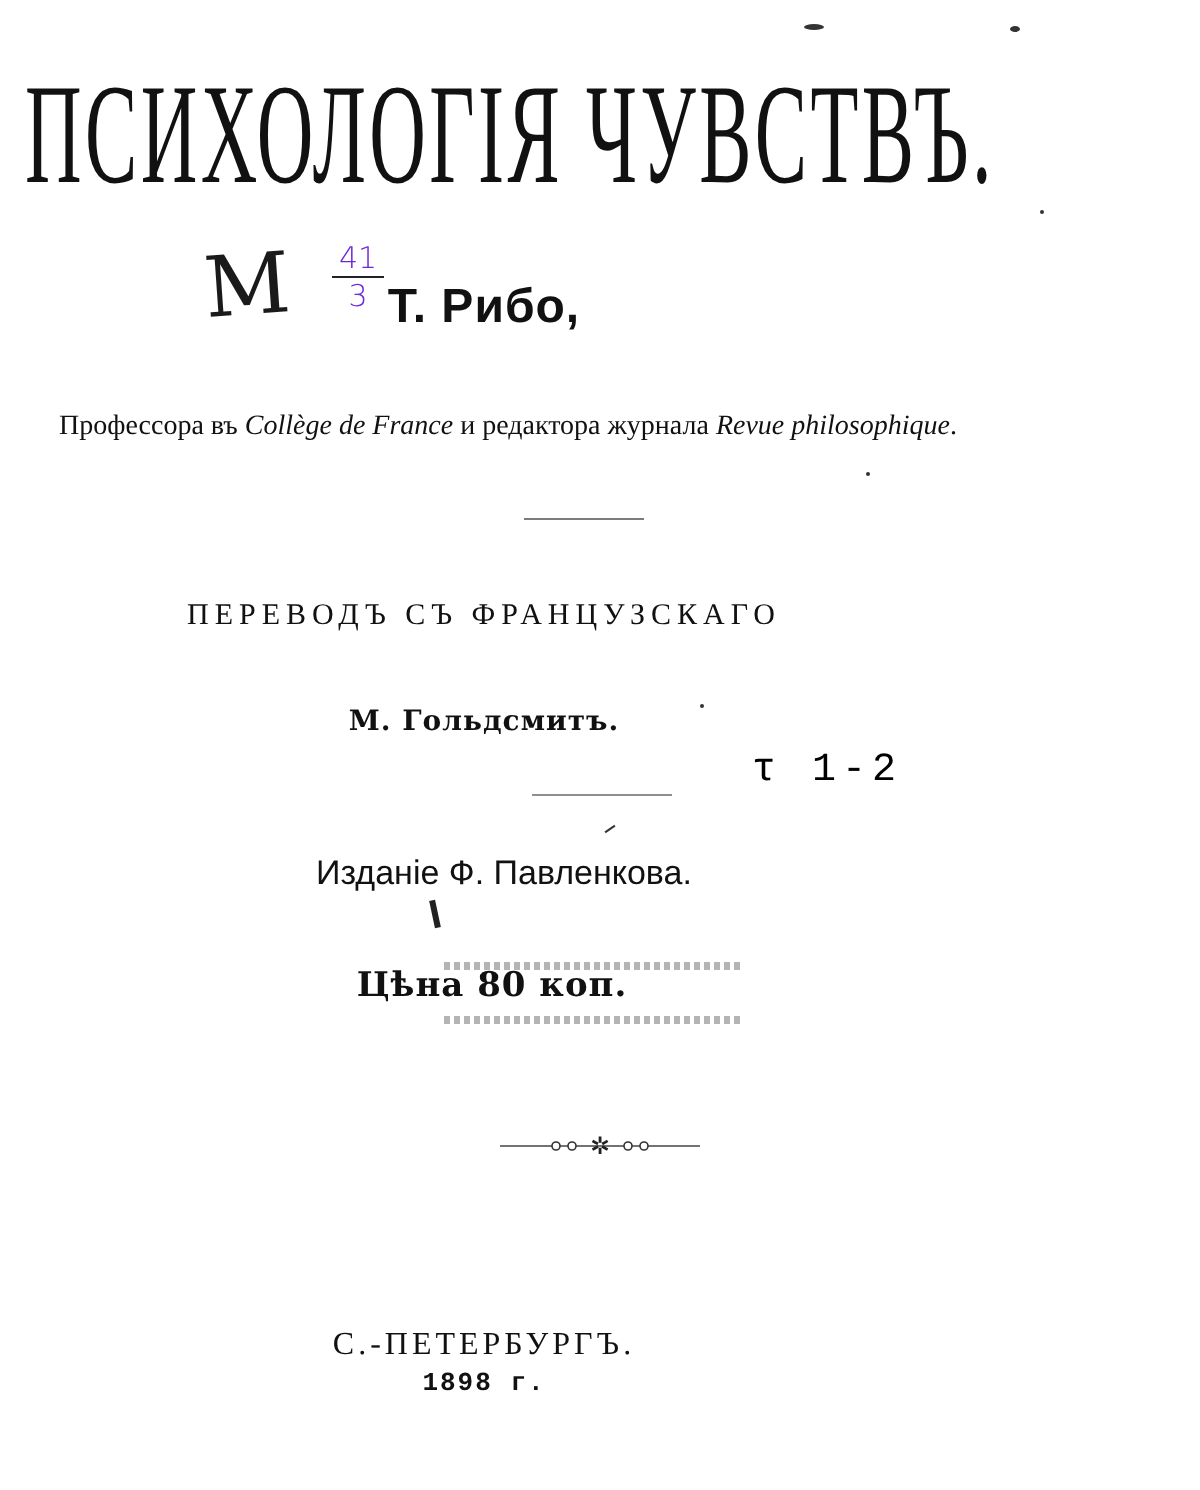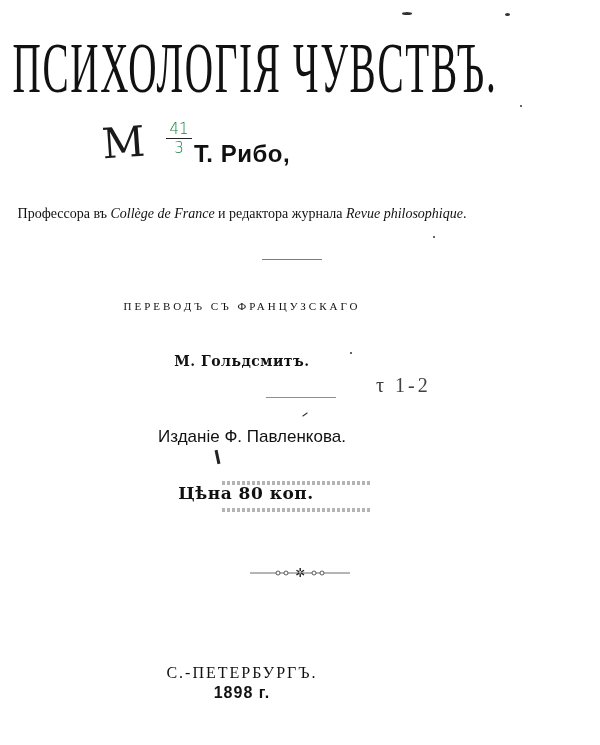--- a/index.html
+++ b/index.html
@@ -15,45 +15,45 @@
     position: absolute; left: 50%; top: 0;
     font-family: "Liberation Serif", serif;
     font-size: 70px; line-height: 72px; white-space: nowrap;
     transform: translateX(-50%) scaleX(0.56) scaleY(1.02);
     transform-origin: center top; letter-spacing: 3px;
   }
   #author {
     top: 140px; font-family: "Liberation Sans", sans-serif;
     font-weight: bold; font-size: 24px; letter-spacing: 0.5px;
   }
-  #affil { top: 206px; font-family: "Liberation Serif", serif; font-size: 14px; white-space: nowrap; }
+  #affil { top: 206px; font-family: "Liberation Serif", serif; font-size: 14px; white-space: nowrap; margin-left: 12px; }
   #affil i { font-style: italic; }
   .rule { height: 1px; background: #444; }
   #rule1 { top: 259px; left: 262px; width: 60px; opacity: 0.7; }
-  #transl { top: 300px; font-family: "Liberation Serif", serif; font-size: 11px; letter-spacing: 3px; }
+  #transl { top: 300px; font-family: "Liberation Serif", serif; font-size: 15px; letter-spacing: 3px; }
   #translator { top: 353px; font-family: "DejaVu Serif", serif; font-weight: bold; font-size: 14px; letter-spacing: 0.5px; }
   #rule2 { top: 397px; left: 266px; width: 70px; opacity: 0.6; }
   #edition { top: 427px; font-family: "Liberation Sans", sans-serif; font-size: 17px; left: 10px; }
   .wavy {
     top: 0; height: 4px; left: 222px; width: 150px;
     background-image: repeating-linear-gradient(90deg, #777 0 3px, transparent 3px 5px);
     opacity: 0.55;
   }
   #wave-top { top: 481px; }
   #wave-bottom { top: 508px; }
   #price { top: 483px; font-family: "DejaVu Serif", serif; font-weight: bold; font-size: 17px; letter-spacing: 0.5px; left: 4px; }
   #ornament { top: 566px; left: 250px; width: 100px; height: 14px; }
   #city { top: 664px; font-family: "Liberation Serif", serif; font-size: 16px; letter-spacing: 2px; }
-  #year { top: 684px; font-family: Liberation Sans, sans-serif; font-weight: bold; font-size: 16px; letter-spacing: 1px; }
-  .hand { font-family: "DejaVu Sans", sans-serif; color: #15803d; font-weight: 200; }
+  #year { top: 684px; font-family: Liberation Mono, monospace; font-weight: bold; font-size: 13px; letter-spacing: 1px; }
+  .hand { font-family: "DejaVu Sans", sans-serif; color: #6d28d9; font-weight: 200; }
   #hand-m { top: 118px; left: 102px; font-size: 42px; transform: rotate(-4deg); font-family: "DejaVu Serif", serif; font-weight: normal; color:#1a1a1a; }
   #hand-frac { top: 121px; left: 166px; width: 26px; text-align: center; font-size: 15px; }
   #hand-frac .num { display: block; line-height: 16px; }
   #hand-frac .bar { display: block; height: 1px; background: #222; margin: 1px 0; }
-  #hand-note { top: 374px; left: 376px; font-size: 20px; letter-spacing: 3px; font-family: Liberation Serif, serif; font-weight: normal; color:#404040; }
+  #hand-note { top: 374px; left: 376px; font-size: 20px; letter-spacing: 3px; font-family: Liberation Mono, monospace; font-weight: normal; color:#000000; }
   #hand-tick { top: 450px; left: 216px; width: 3px; height: 14px; background: #222; transform: rotate(-12deg); }
   #hand-tick2 { top: 414px; left: 302px; width: 6px; height: 1px; background: #333; transform: rotate(-35deg); }
   .speck { position: absolute; background: #333; border-radius: 50%; }
 </style>
 </head>
 <body>
 
 <div id="title-wrap">
   <div id="title-text">ПСИХОЛОГІЯ ЧУВСТВЪ.</div>
 </div>

